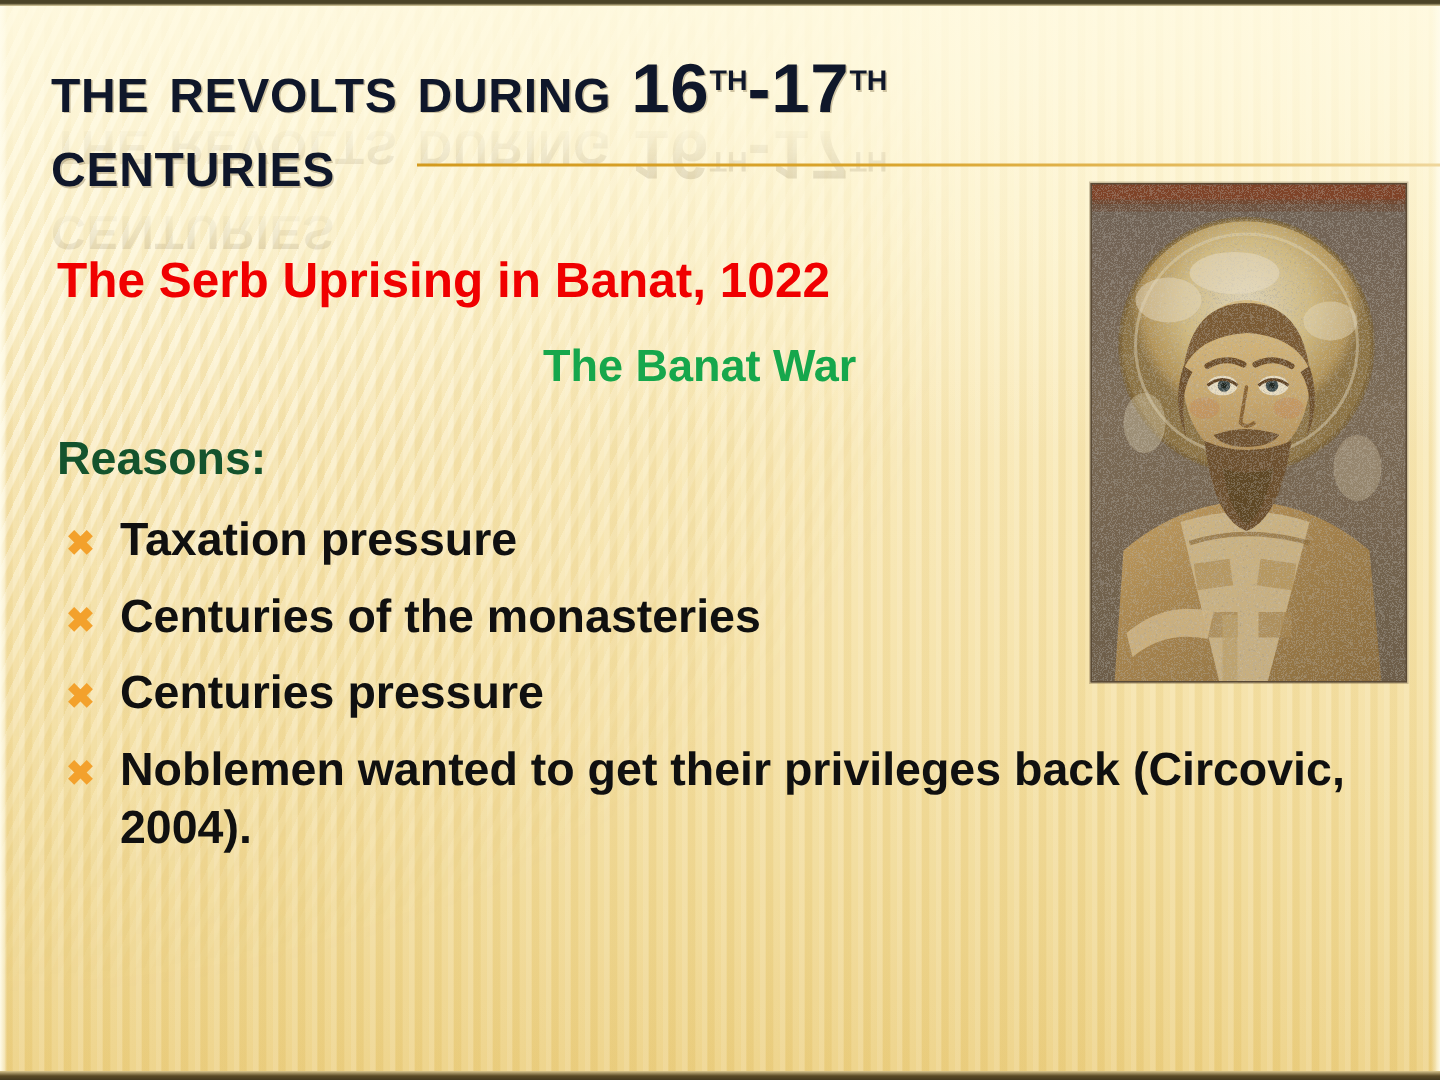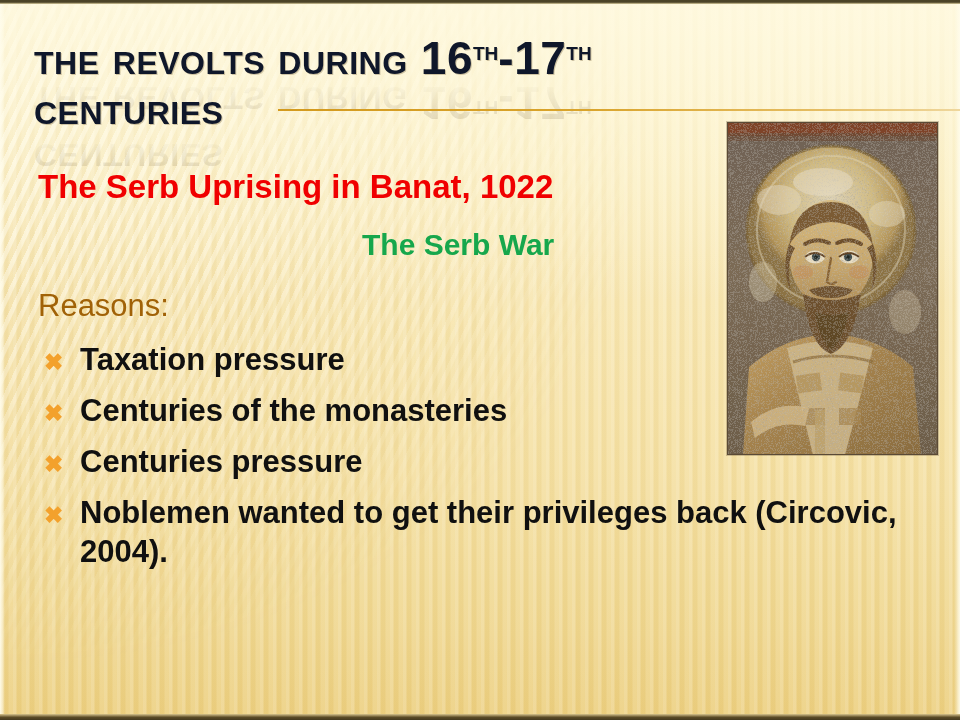--- a/index.html
+++ b/index.html
@@ -152,22 +152,22 @@
     color: #16a74c;
     white-space: nowrap;
   }
 
   
   .reasons-heading {
     position: absolute;
     left: 38px;
     top: 288px;
     font-size: 31px;
-    font-weight: normal;
-    color: #a16207;
+    font-weight: bold;
+    color: #14532d;
   }
 
   .bullet-list {
     position: absolute;
     left: 38px;
     top: 340px;
     width: 890px;
     margin: 0;
     padding: 0;
     list-style: none;
@@ -224,21 +224,21 @@
   </div>
 
   <div class="title-block">
     <div class="title-text"><span>The Revolts During 16</span><sup>th</sup><span>-17</span><sup>th</sup></div>
     <div class="title-text">Centuries</div>
   </div>
 
   <div class="title-rule"></div>
 
   <div class="subtitle-red">The Serb Uprising in Banat, 1022</div>
-  <div class="subtitle-green">The Serb War</div>
+  <div class="subtitle-green">The Banat War</div>
 
   <div class="reasons-heading">Reasons:</div>
 
   <ul class="bullet-list">
     <li class="bullet-item">
       <span class="bullet-marker">✖</span>
       <span class="bullet-text">Taxation pressure</span>
     </li>
     <li class="bullet-item">
       <span class="bullet-marker">✖</span>

